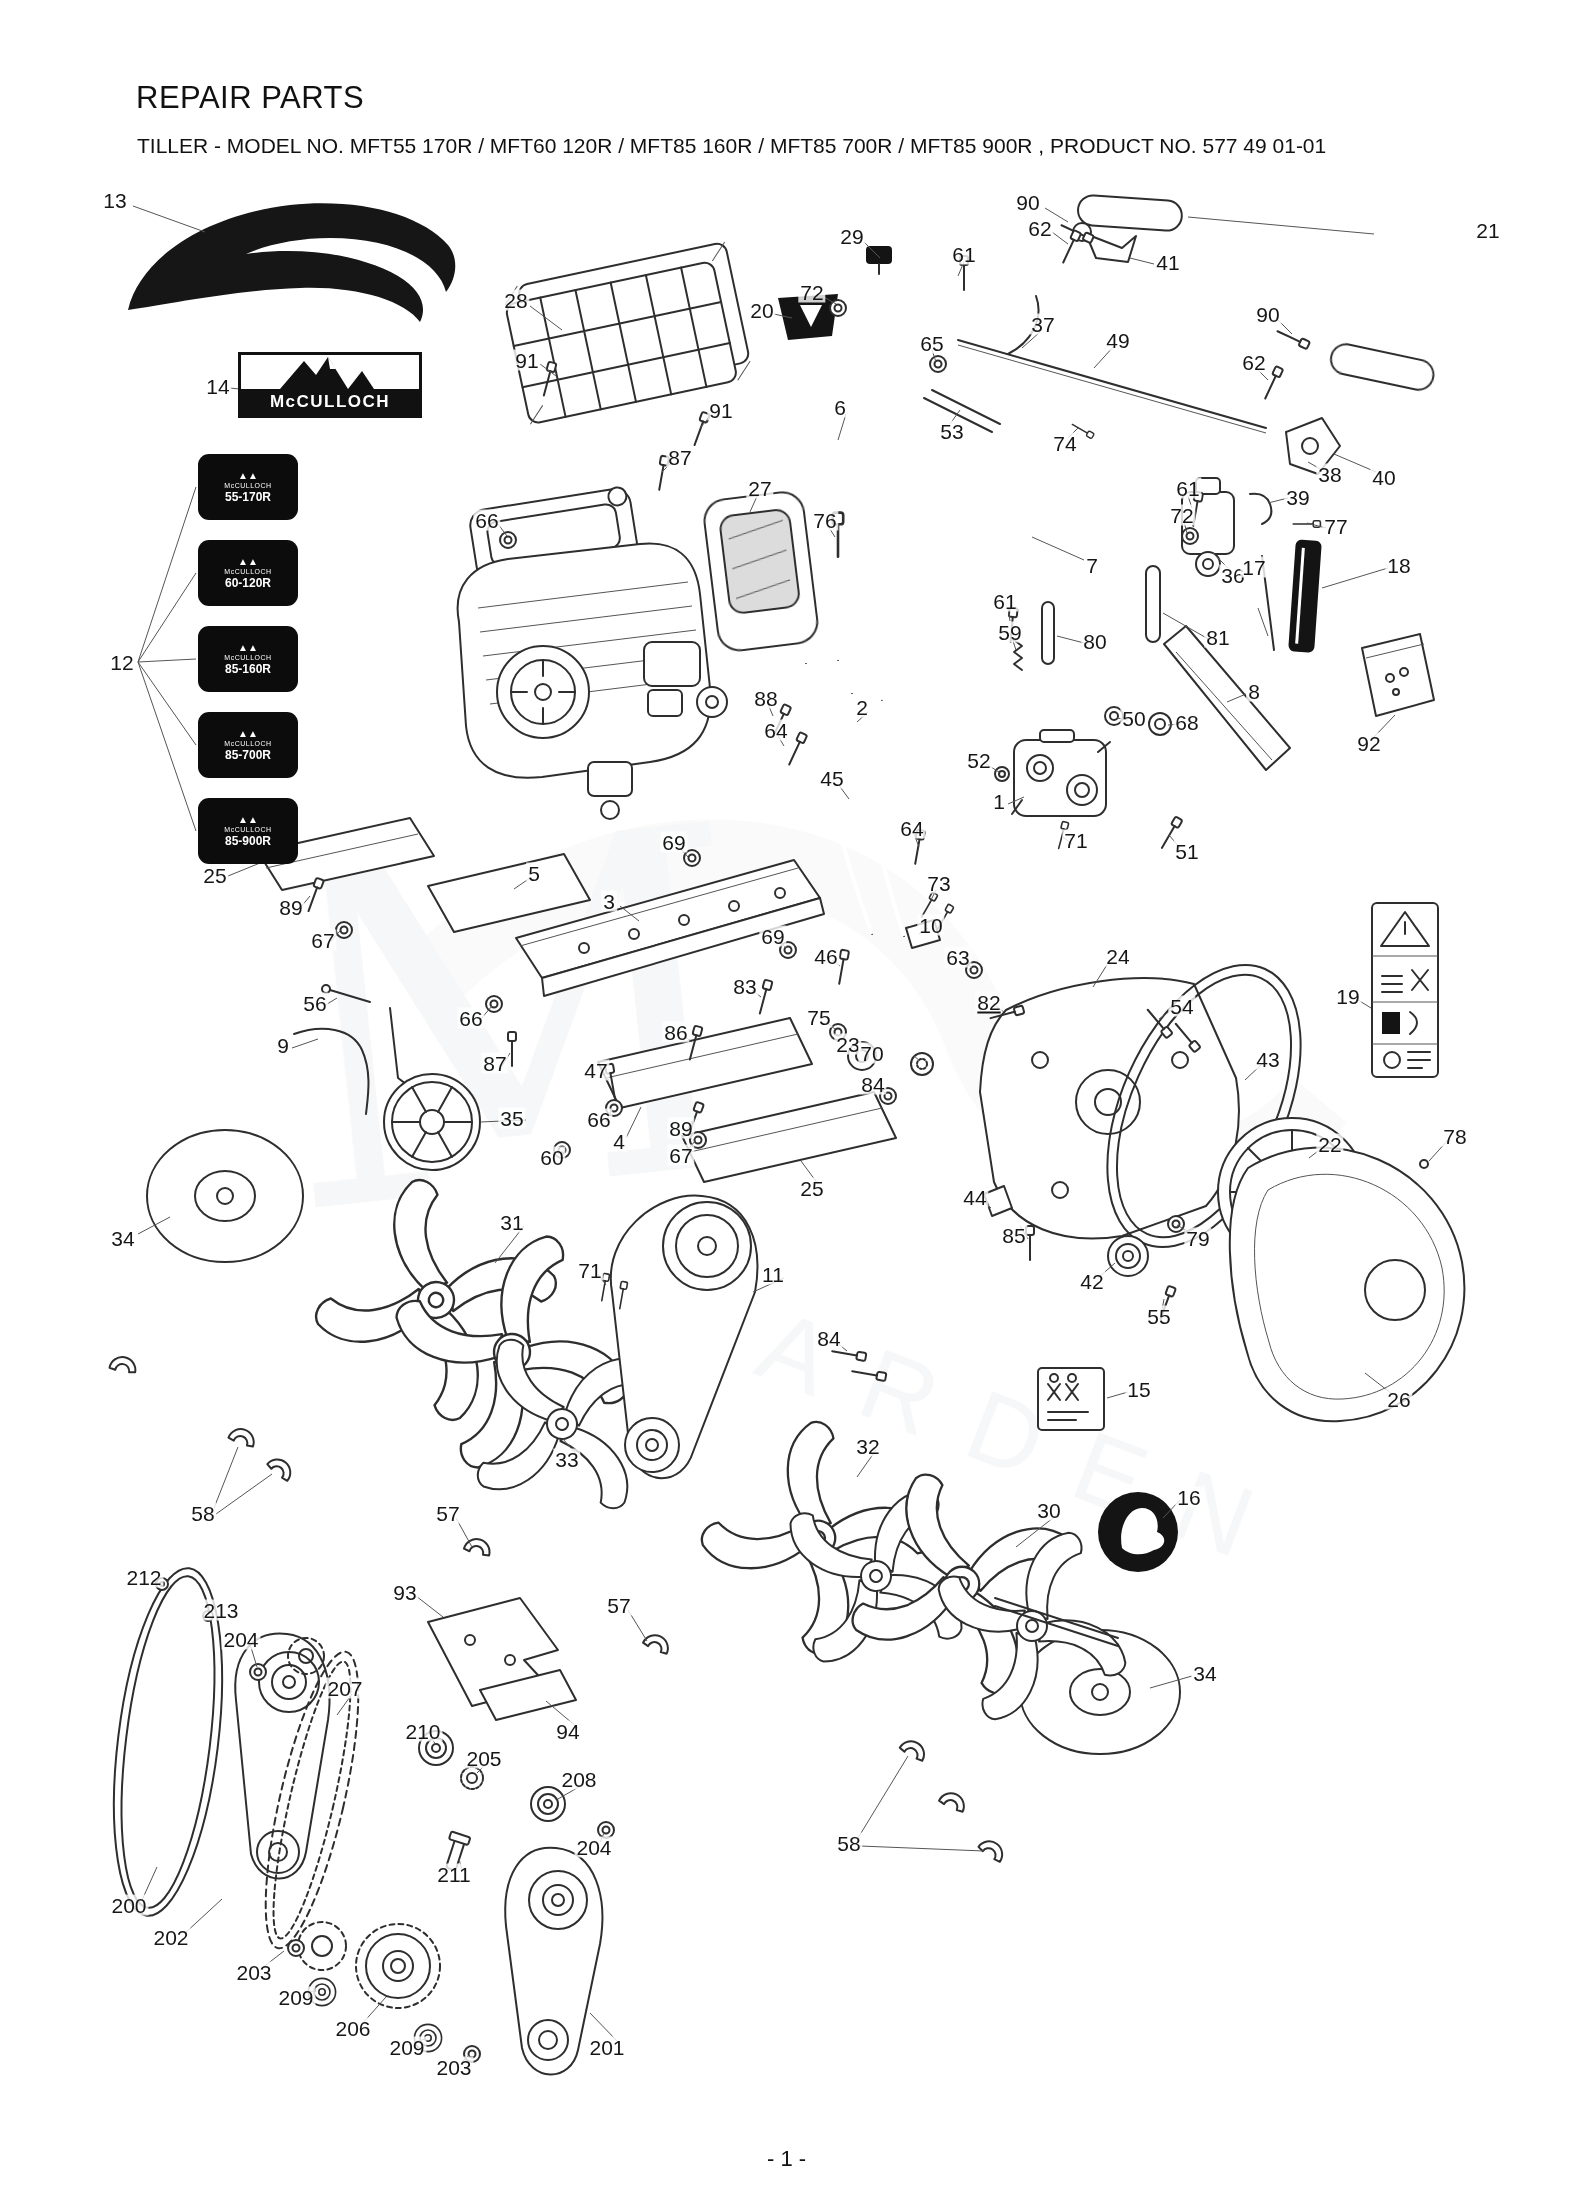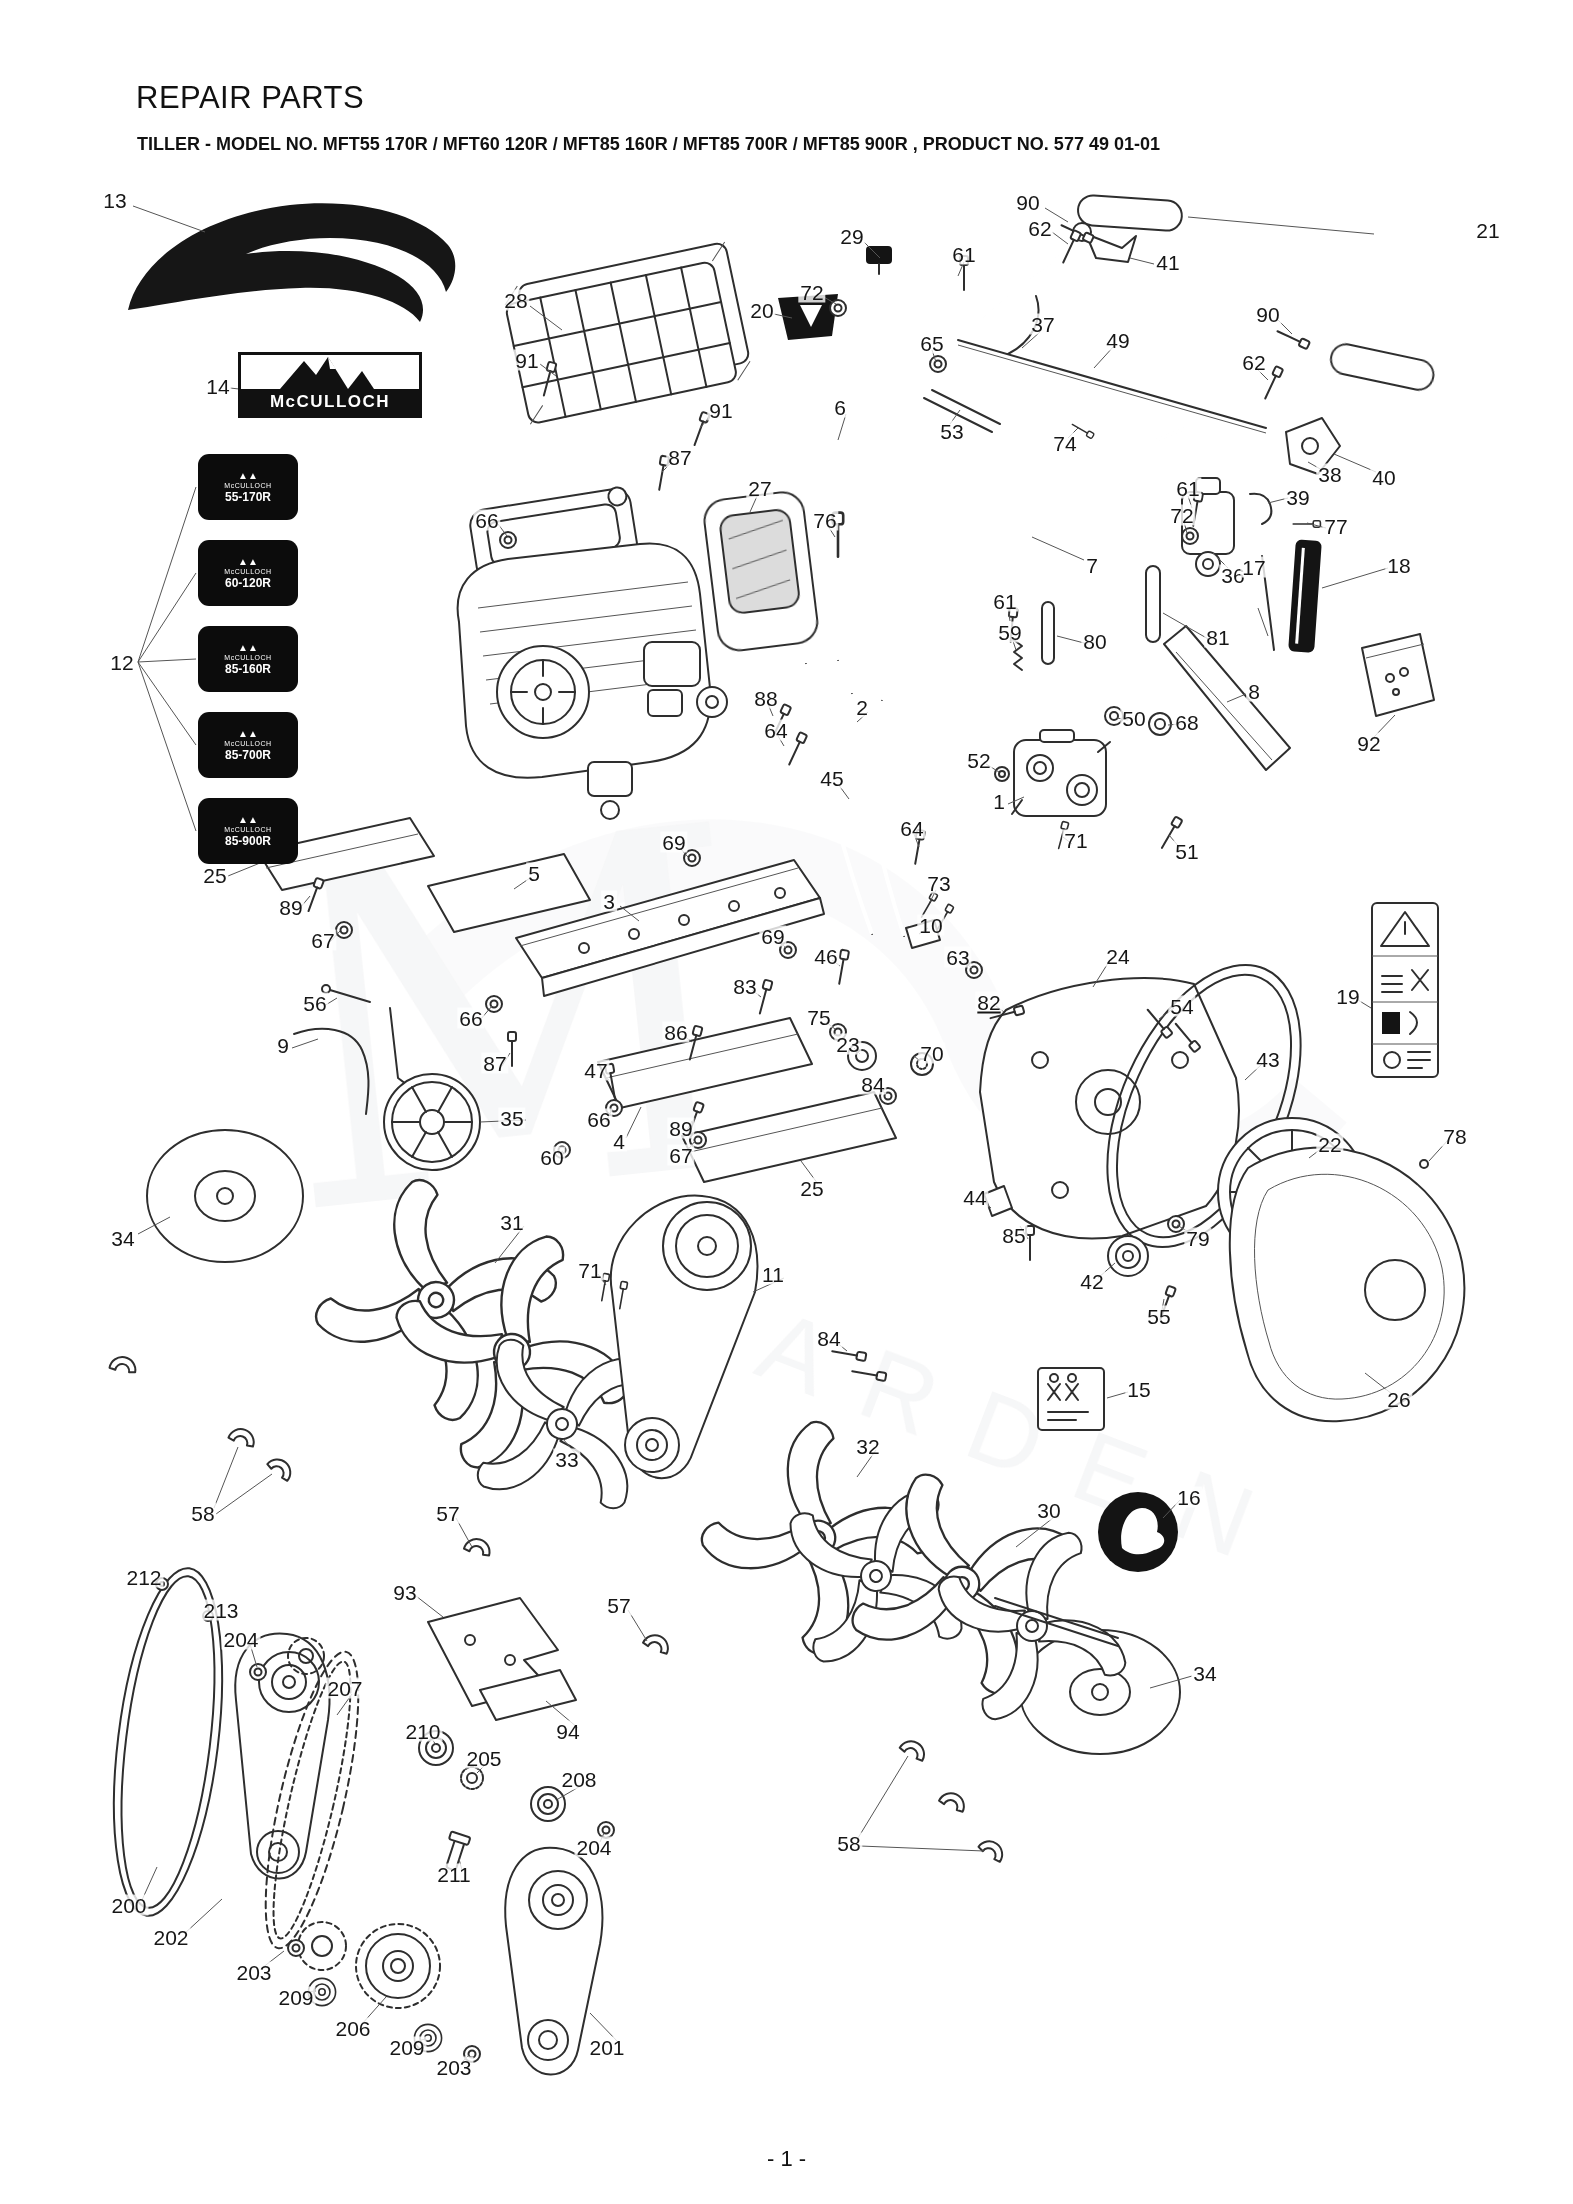--- a/index.html
+++ b/index.html
@@ -1,19 +1,19 @@
 <!DOCTYPE html>
 <html><head>
 <meta charset="utf-8">
 <style>
   html,body{margin:0;padding:0;background:#fff;}
   .page{position:relative;width:1573px;height:2204px;background:#fff;overflow:hidden;
         font-family:"Liberation Sans",sans-serif;color:#111;}
   .title{position:absolute;left:136px;top:80px;font-size:31px;font-weight:400;letter-spacing:.5px;}
-  .subtitle{position:absolute;left:137px;top:134px;font-size:18px;font-weight:700;white-space:nowrap;}
+  .subtitle{position:absolute;left:137px;top:134px;font-size:21px;font-weight:400;white-space:nowrap;}
   .pageno{position:absolute;left:0;right:0;bottom:32px;text-align:center;font-size:22px;}
   svg.canvas{position:absolute;left:0;top:0;width:1573px;height:2204px;}
   #callout-layer{position:absolute;left:0;top:0;width:1573px;height:2204px;pointer-events:none;}
   .callout{position:absolute;transform:translate(-50%,-50%);font-size:21px;line-height:1;
            color:#161616;background:rgba(255,255,255,.8);padding:0 2px;white-space:nowrap;}
   
   .logo-box{position:absolute;left:238px;top:352px;width:178px;border:3px solid #111;background:#fff;}
   .logo-box svg{display:block;margin:0 auto;}
   .logo-text{background:#111;color:#fff;font-weight:700;font-size:17px;text-align:center;
              letter-spacing:1.5px;padding:3px 4px;}
@@ -563,21 +563,21 @@
       <div class="callout" style="left: 315px; top: 1003px;">56</div>
       <div class="callout" style="left: 745px; top: 986px;">83</div>
       <div class="callout" style="left: 989px; top: 1002px; text-decoration: underline;">82</div>
       <div class="callout" style="left: 1182px; top: 1006px;">54</div>
       <div class="callout" style="left: 1348px; top: 996px;">19</div>
       <div class="callout" style="left: 471px; top: 1018px;">66</div>
       <div class="callout" style="left: 819px; top: 1017px;">75</div>
       <div class="callout" style="left: 283px; top: 1045px;">9</div>
       <div class="callout" style="left: 676px; top: 1032px;">86</div>
       <div class="callout" style="left: 848px; top: 1044px;">23</div>
-      <div class="callout" style="left: 932px; top: 1053px;">70</div>
+      <div class="callout" style="left: 872px; top: 1053px;">70</div>
       <div class="callout" style="left: 1268px; top: 1059px;">43</div>
       <div class="callout" style="left: 495px; top: 1063px;">87</div>
       <div class="callout" style="left: 596px; top: 1070px;">47</div>
       <div class="callout" style="left: 873px; top: 1084px;">84</div>
       <div class="callout" style="left: 512px; top: 1118px;">35</div>
       <div class="callout" style="left: 599px; top: 1119px;">66</div>
       <div class="callout" style="left: 619px; top: 1141px;">4</div>
       <div class="callout" style="left: 681px; top: 1128px;">89</div>
       <div class="callout" style="left: 681px; top: 1155px;">67</div>
       <div class="callout" style="left: 1330px; top: 1144px;">22</div>

